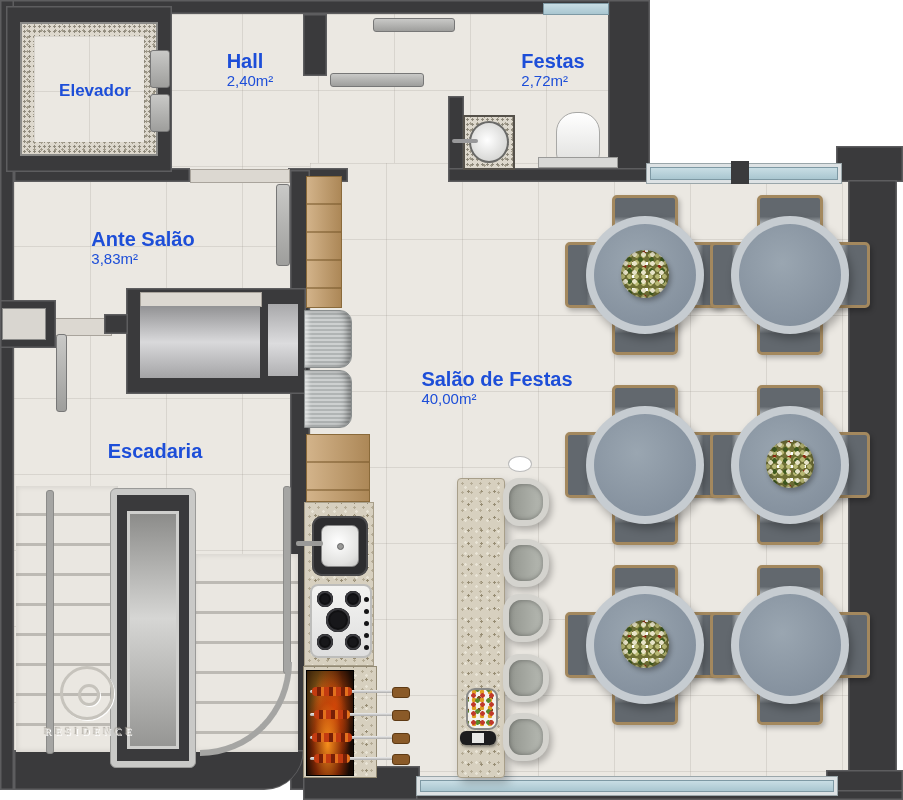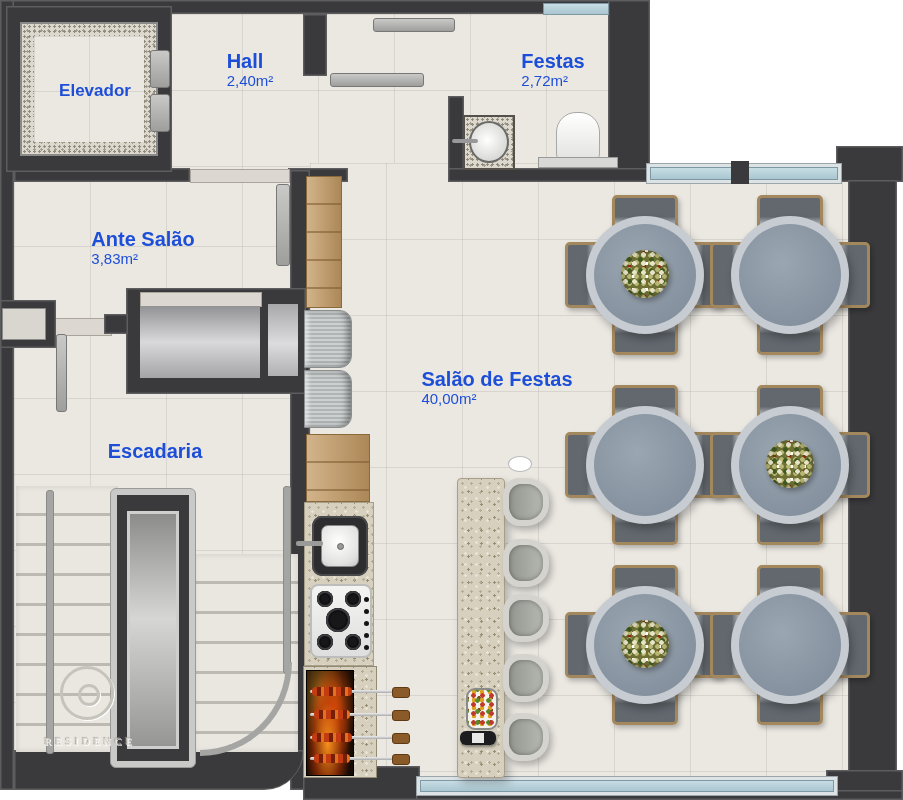--- a/index.html
+++ b/index.html
@@ -79,21 +79,21 @@
       radial-gradient(ellipse at 30% 25%,rgba(255,170,40,.55),transparent 50%);
     border:1px solid #000;}
   .skewer-rod{position:absolute;height:3px;background:linear-gradient(180deg,#eee,#aaa);border-radius:2px;}
   .skewer-handle{position:absolute;width:16px;height:9px;background:#8a5a28;border:1px solid #5e3a14;border-radius:3px;}
   .meat{position:absolute;height:9px;border-radius:4px;
         background:repeating-linear-gradient(90deg,#c33b10 0 5px,#771f06 5px 9px,#e2701d 9px 12px);}
   
   .logo{position:absolute;text-align:center;color:#cfccc5;}
   .logo-name{font-family:"Liberation Serif",serif;font-size:25px;letter-spacing:3px;
              color:#d9d6cf;text-shadow:1px 1px 0 #ffffff,-1px -1px 1px #a39f98;}
-  .logo-sub{font-family:"Liberation Serif",serif;font-size:10px;letter-spacing:4px;margin-top:14px;
+  .logo-sub{font-family:"Liberation Serif",serif;font-size:10px;letter-spacing:4px;margin-top:4px;
             color:#d9d6cf;text-shadow:1px 1px 0 #ffffff,-1px -1px 1px #a39f98;}
   .ring{position:absolute;border:3px solid #c6c3bc;border-radius:50%;box-shadow:1px 1px 0 #fff;}
 </style>
 </head>
 <body>
 
 <div class="plan">
 
   <div class="floor" style="left:14px;top:14px;width:594px;height:156px"></div>
   <div class="floor" style="left:14px;top:170px;width:276px;height:582px"></div>

